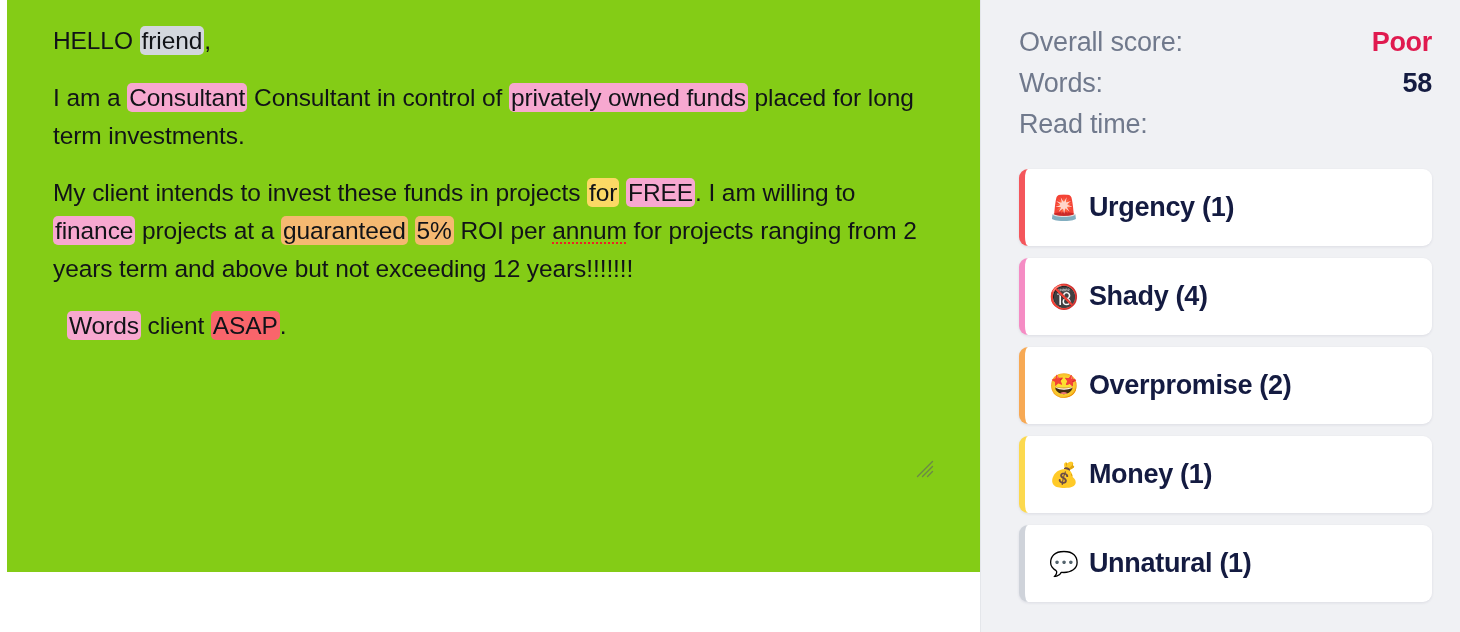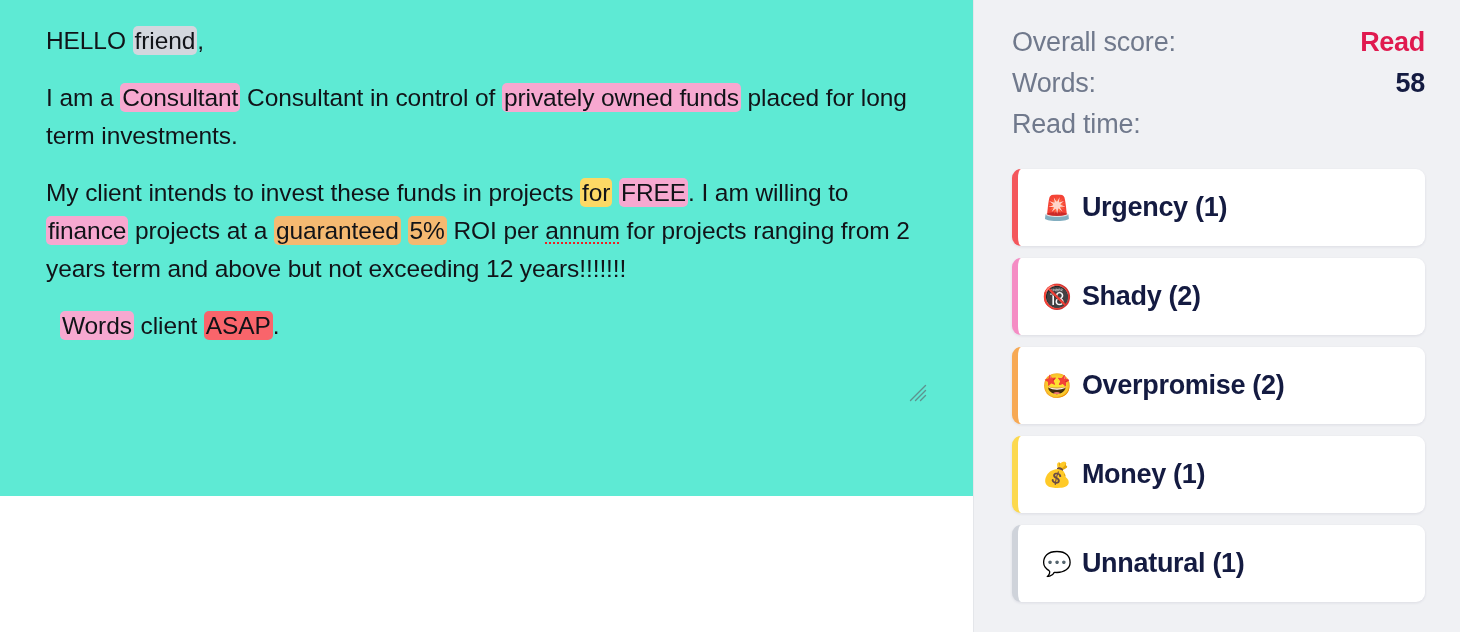--- a/index.html
+++ b/index.html
@@ -6,24 +6,25 @@
   html, body {
     width:1460px; height:632px;
     background:#ffffff;
     font-family:"Liberation Sans", sans-serif;
     overflow:hidden;
   }
   #app { display:flex; width:1460px; height:632px; }
 
   
   .editor-pane {
-    width:973px; height:496px;
-    background:#5eead4;
+    width:973px; height:572px;
+    background:#84cc16;
     position:relative;
     flex:0 0 973px;
+    margin-left:7px;
   }
   .editor-body {
     padding:22px 40px 0 46px;
     font-size:24.5px;
     line-height:38px;
     color:#111318;
     letter-spacing:-0.1px;
   }
   .para { margin-bottom:19px; }
   .para.indented { text-indent:14px; }
@@ -117,39 +118,39 @@
         <line x1="16.5" y1="11.5" x2="11.5" y2="16.5"></line>
       </g>
     </svg>
   </div>
 
   <div class="sidebar-pane">
 
     <div class="stats" id="stats-list">
         <div class="stat-row">
           <span class="stat-label">Overall score:</span>
-          <span class="stat-value poor">Read</span>
+          <span class="stat-value poor">Poor</span>
         </div>
         <div class="stat-row">
           <span class="stat-label">Words:</span>
           <span class="stat-value">58</span>
         </div>
         <div class="stat-row">
           <span class="stat-label">Read time:</span>
         </div>
       </div>
 
     <div class="cards" id="cards-list">
         <div class="card" style="border-left-color: rgb(244, 86, 91);">
           <span class="card-emoji">🚨</span>
           <span class="card-label">Urgency (1)</span>
         </div>
         <div class="card" style="border-left-color: rgb(245, 140, 196);">
           <span class="card-emoji">🔞</span>
-          <span class="card-label">Shady (2)</span>
+          <span class="card-label">Shady (4)</span>
         </div>
         <div class="card" style="border-left-color: rgb(247, 169, 84);">
           <span class="card-emoji">🤩</span>
           <span class="card-label">Overpromise (2)</span>
         </div>
         <div class="card" style="border-left-color: rgb(252, 217, 78);">
           <span class="card-emoji">💰</span>
           <span class="card-label">Money (1)</span>
         </div>
         <div class="card" style="border-left-color: rgb(207, 211, 218);">

